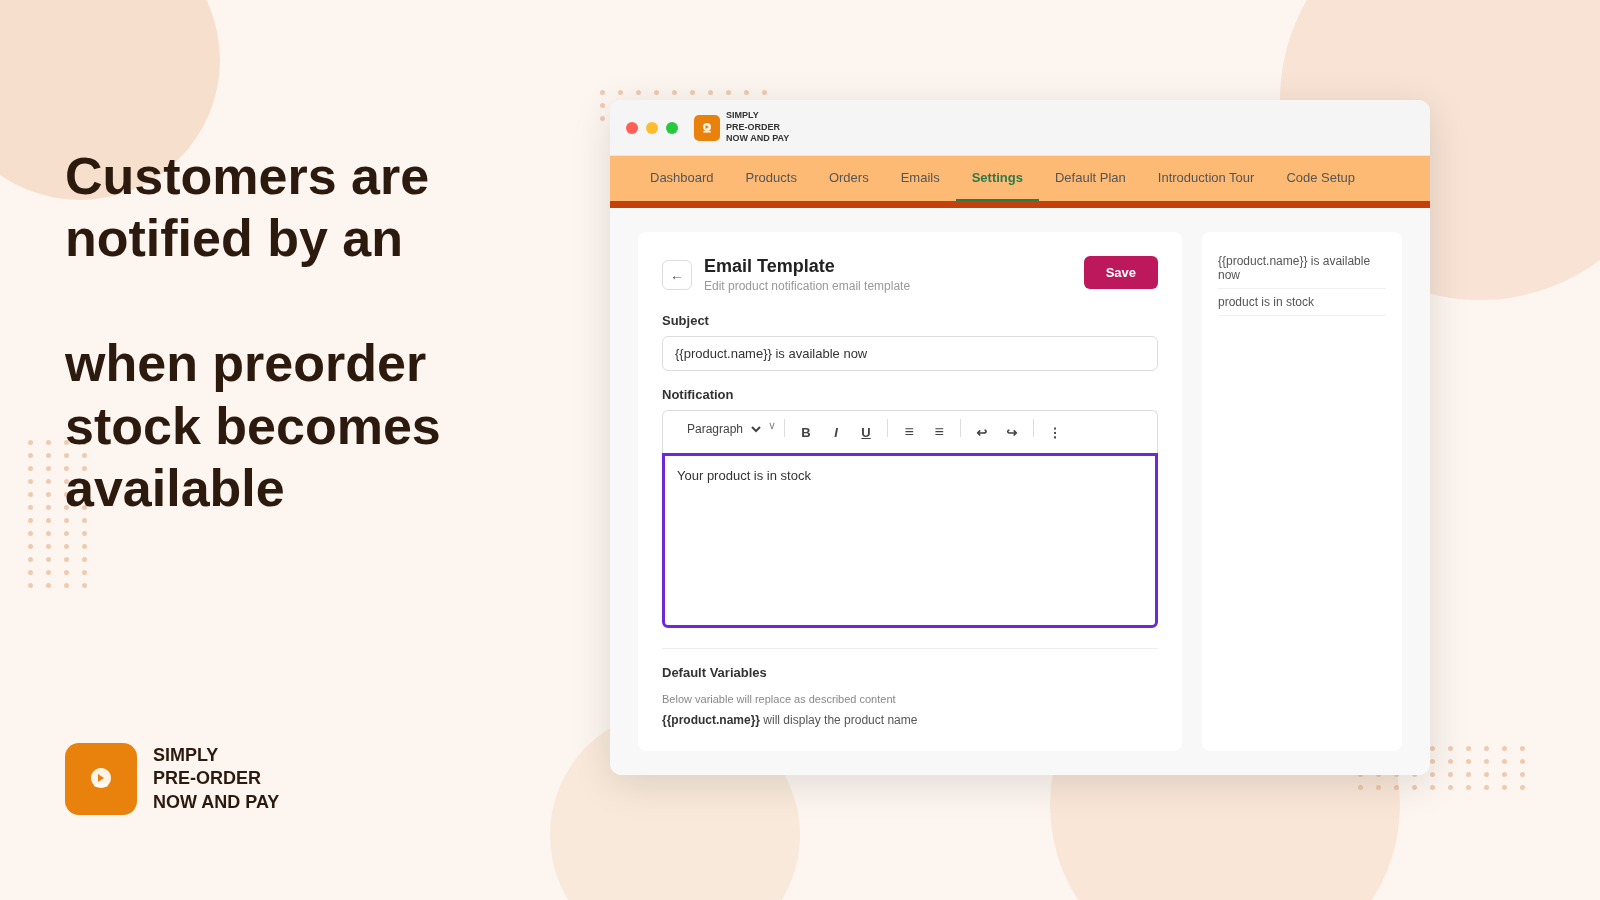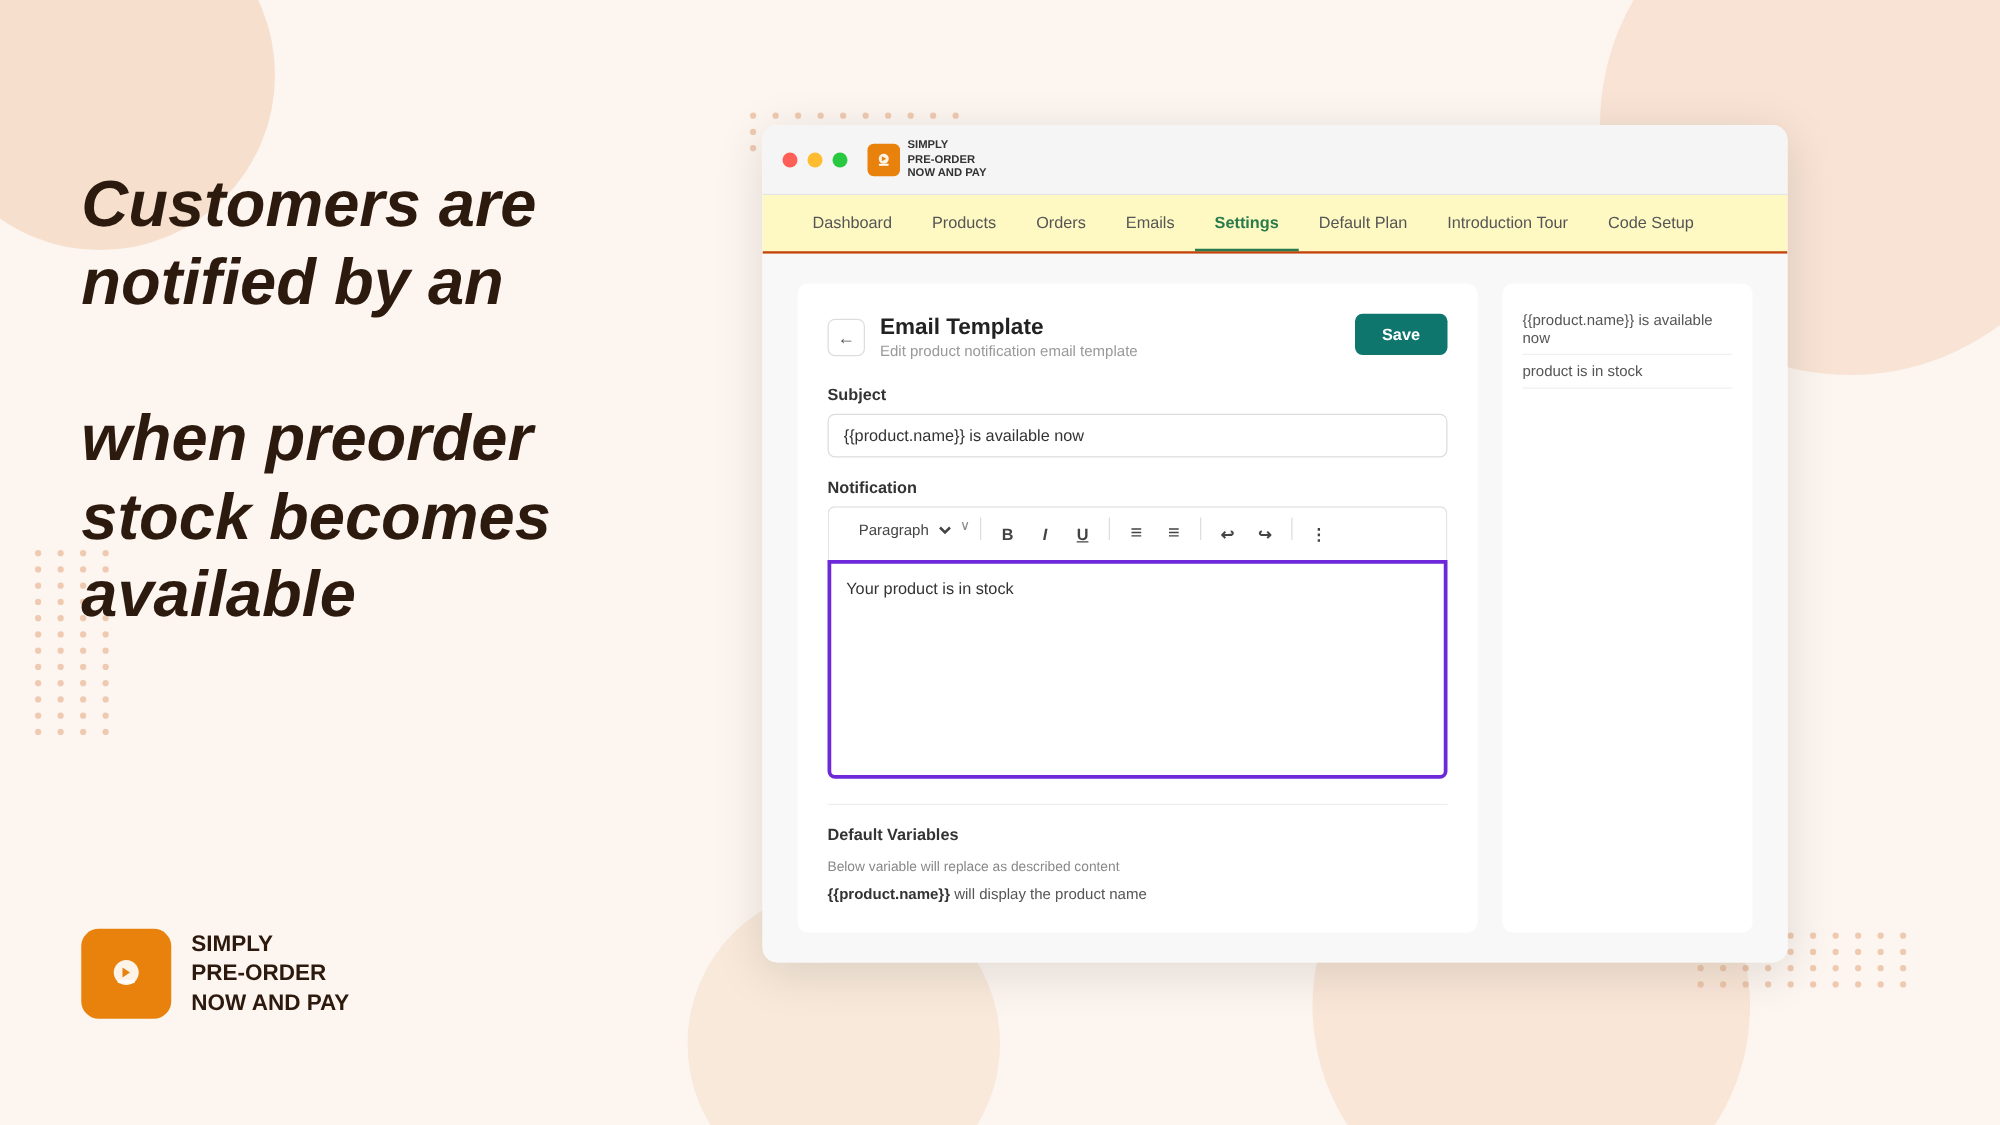--- a/index.html
+++ b/index.html
@@ -98,23 +98,22 @@
       height: 5px;
       border-radius: 50%;
       background: #e8b896;
       opacity: 0.7;
     }
 
     
     .left-panel {
       position: absolute;
       left: 65px;
-      top: 133px;
+      top: 145px;
       width: 490px;
-      font-style: italic;
     }
     .hero-text {
       font-size: 52px;
       font-weight: 800;
       color: #2d1a0e;
       line-height: 1.2;
     }
     .hero-text .highlight {
       color: #e8820c;
     }
@@ -196,22 +195,22 @@
       font-weight: 700;
       color: #333;
       line-height: 1.3;
     }
 
     
     .nav-bar {
       display: flex;
       align-items: center;
       padding: 0 24px;
-      border-bottom: 2px solid #c2410c;
-      background: #fef9c3;
+      border-bottom: 7px solid #c2410c;
+      background: #fdba74;
     }
     .nav-item {
       padding: 14px 16px;
       font-size: 13px;
       color: #555;
       cursor: pointer;
       border-bottom: 2px solid transparent;
       white-space: nowrap;
     }
     .nav-item.active {
@@ -265,21 +264,21 @@
       font-size: 18px;
       font-weight: 700;
       color: #222;
     }
     .page-title-group .page-subtitle {
       font-size: 12px;
       color: #999;
       margin-top: 2px;
     }
     .save-btn {
-      background: #0f766e;
+      background: #be185d;
       color: white;
       border: none;
       border-radius: 6px;
       padding: 9px 22px;
       font-size: 13px;
       font-weight: 600;
       cursor: pointer;
     }
 
     .field-label {

